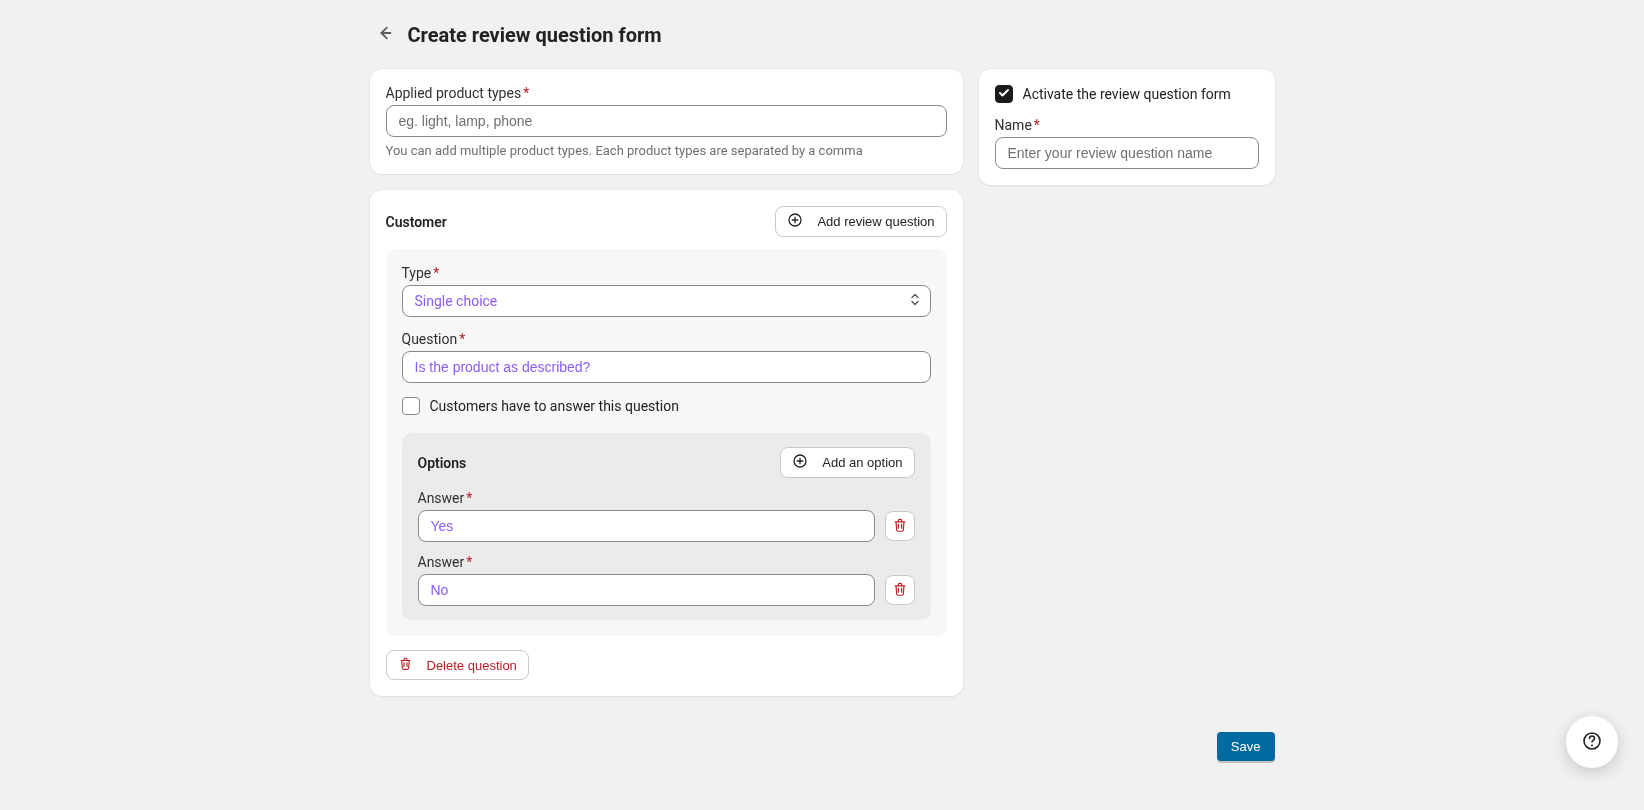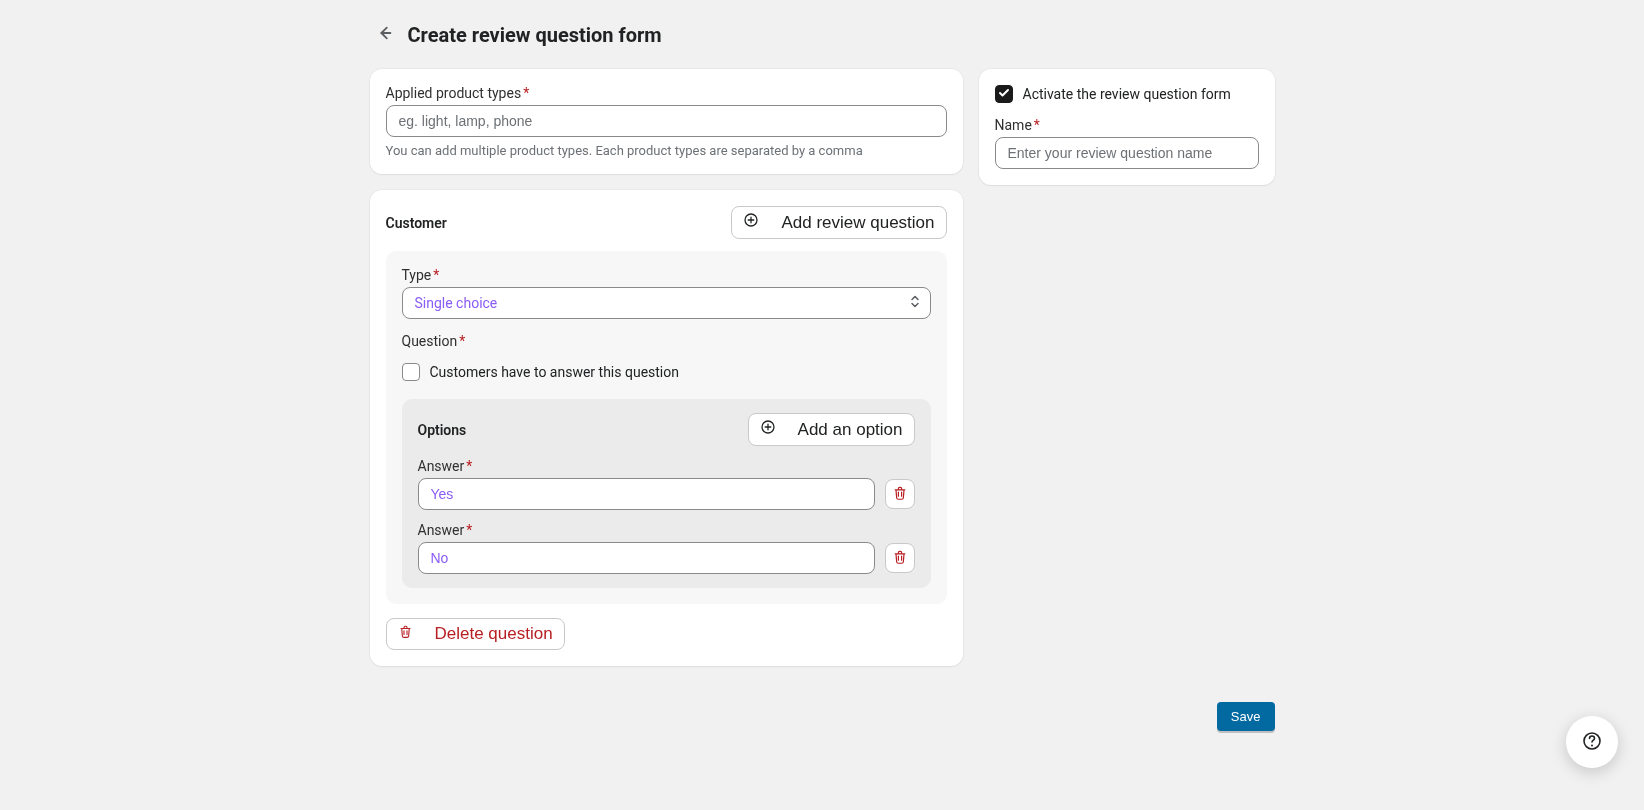--- a/index.html
+++ b/index.html
@@ -65,25 +65,25 @@
       justify-content: space-between;
       align-items: center;
       margin-bottom: 12px;
     }
     .section-title { font-size: 14px; font-weight: 600; }
     .outline-btn {
       background: #fff;
       border: 1px solid #c9c9c9;
       border-radius: 8px;
       padding: 5px 11px;
-      font-size: 17px;
+      font-size: 13px;
       cursor: pointer;
       display: inline-flex;
       align-items: center;
-      gap: 22px;
+      gap: 14px;
       color: #202223;
     }
     .danger-text { color: #b82024; }
     .question-block {
       background: #f7f7f7;
       border-radius: 10px;
       padding: 16px;
     }
     .field { margin-bottom: 14px; }
     .field:last-child { margin-bottom: 0; }
@@ -221,20 +221,21 @@
                     <path d="M3 6l3-3 3 3M3 10l3 3 3-3" stroke="#5c5f62" stroke-width="1.5" fill="none" stroke-linecap="round" stroke-linejoin="round"></path>
                   </svg>
               </span>
             </div>
           </div>
 
           <div class="field">
             <label class="label-row">
               <span>Question</span><span class="required">*</span>
             </label>
+            <input class="text-input" type="text" value="Is the product as described?" style="">
           </div>
 
           <div class="checkbox-row">
             <span class="chk"></span>
             <span>Customers have to answer this question</span>
           </div>
 
           <div class="options-block">
             <div class="section-header" style="margin-bottom:12px;">
               <div class="section-title">Options</div>

